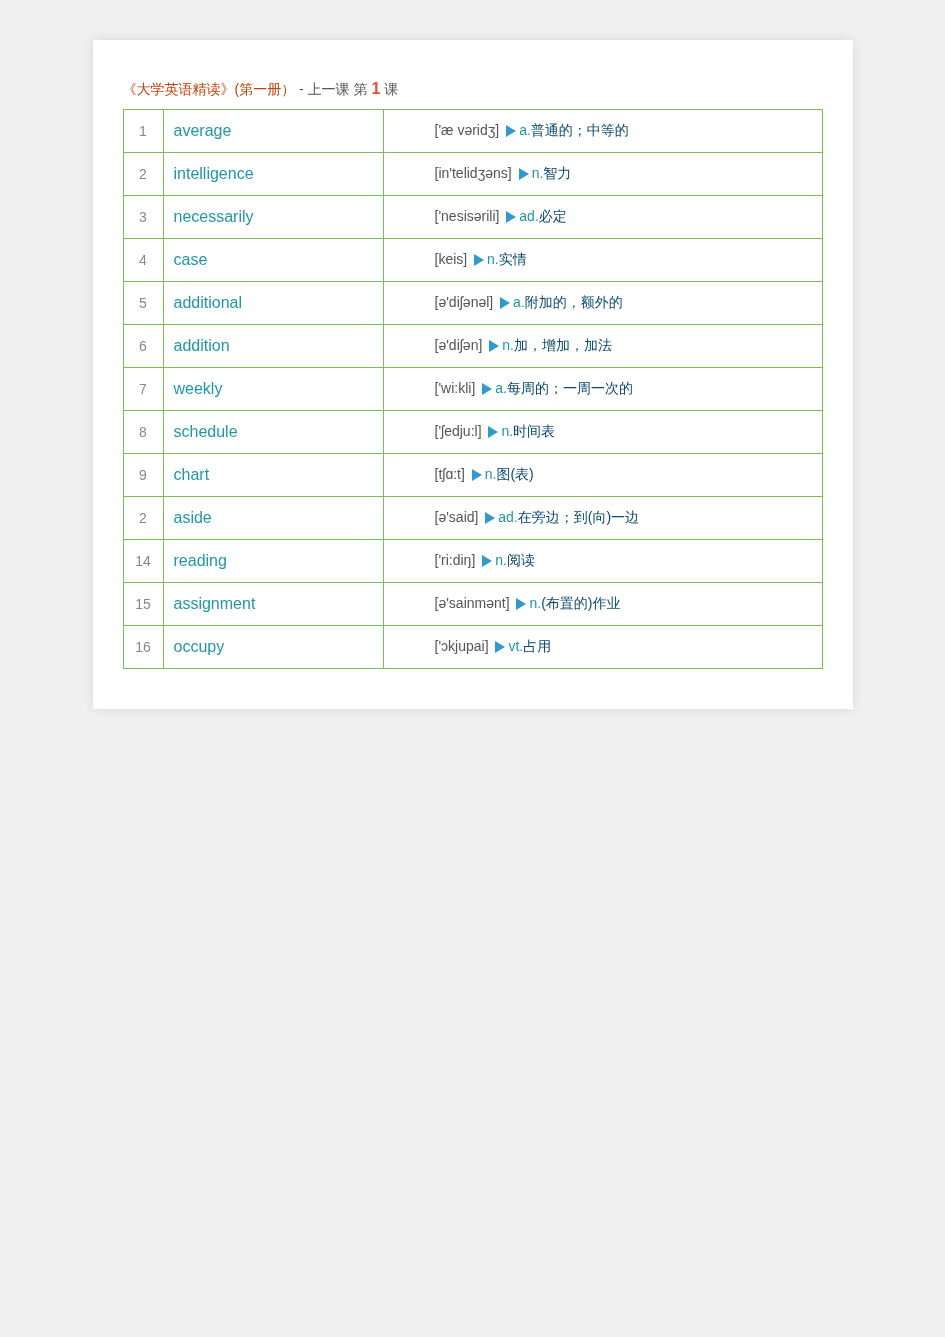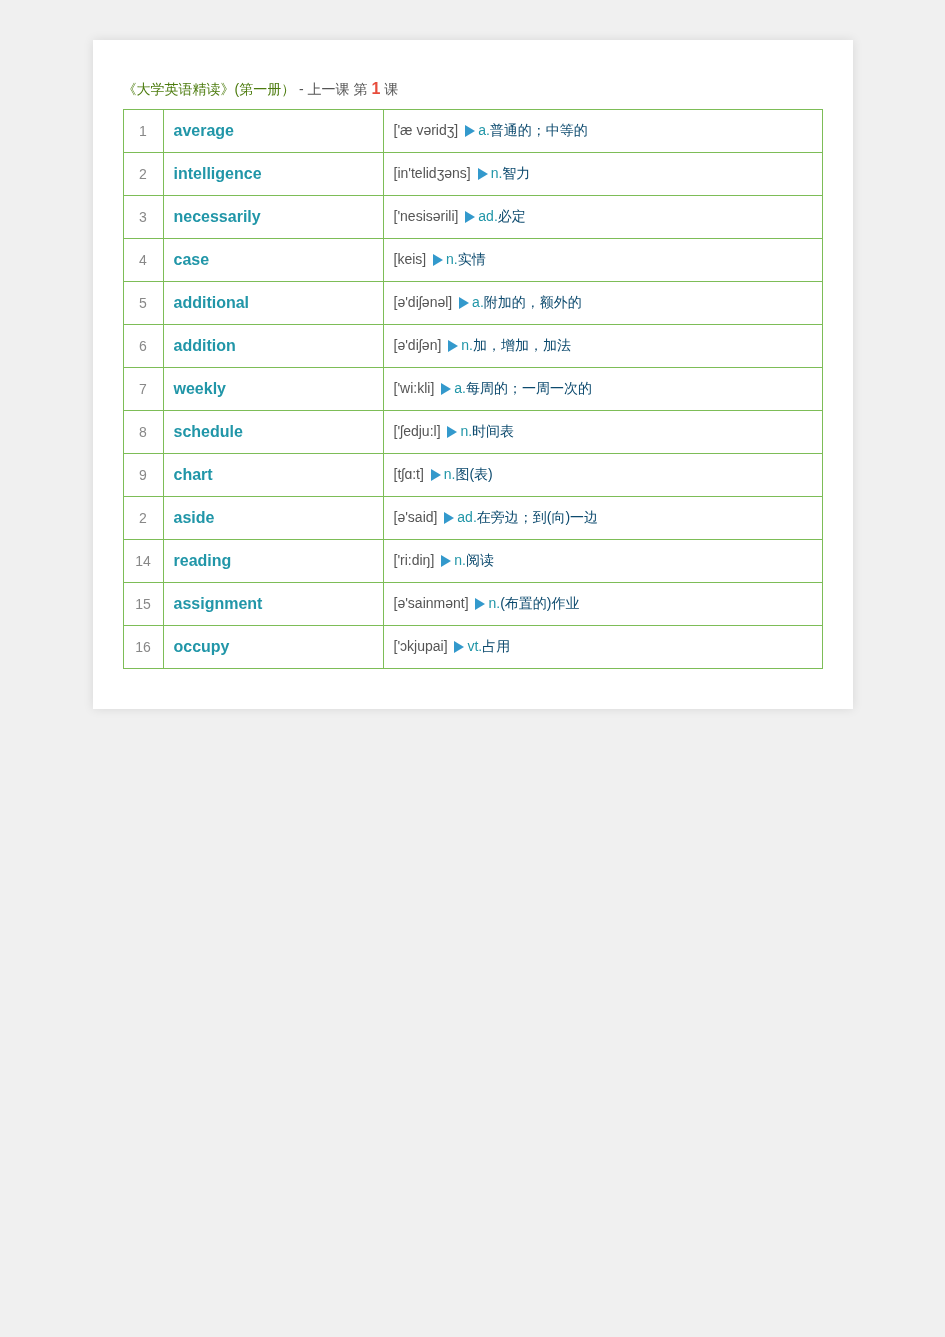--- a/index.html
+++ b/index.html
@@ -23,21 +23,21 @@
       box-shadow: 0 0 10px rgba(0,0,0,0.1);
     }
 
     .title-bar {
       margin-bottom: 10px;
       font-size: 14px;
       color: #555;
     }
 
     .title-bar .book-title {
-      color: #4d7c0f;
+      color: #c2410c;
     }
 
     .title-bar .lesson-num {
       color: #e74c3c;
       font-weight: bold;
       font-size: 16px;
     }
 
     table {
       width: 100%;
@@ -59,31 +59,32 @@
       text-align: center;
       color: #888;
       font-size: 14px;
       border-right: 1.5px solid #7dbd57;
     }
 
     td.word-col {
       width: 220px;
       font-size: 16px;
       color: #2196a8;
-      font-weight: bold;
+      font-weight: normal;
       border-right: 1.5px solid #7dbd57;
     }
 
     td.def-col {
       font-size: 14px;
       color: #333;
     }
 
     .phonetic {
       color: #555;
+      margin-left: 41px;
     }
 
     .audio-icon {
       display: inline-block;
       width: 0;
       height: 0;
       border-top: 6px solid transparent;
       border-bottom: 6px solid transparent;
       border-left: 10px solid #3399cc;
       margin: 0 3px;

